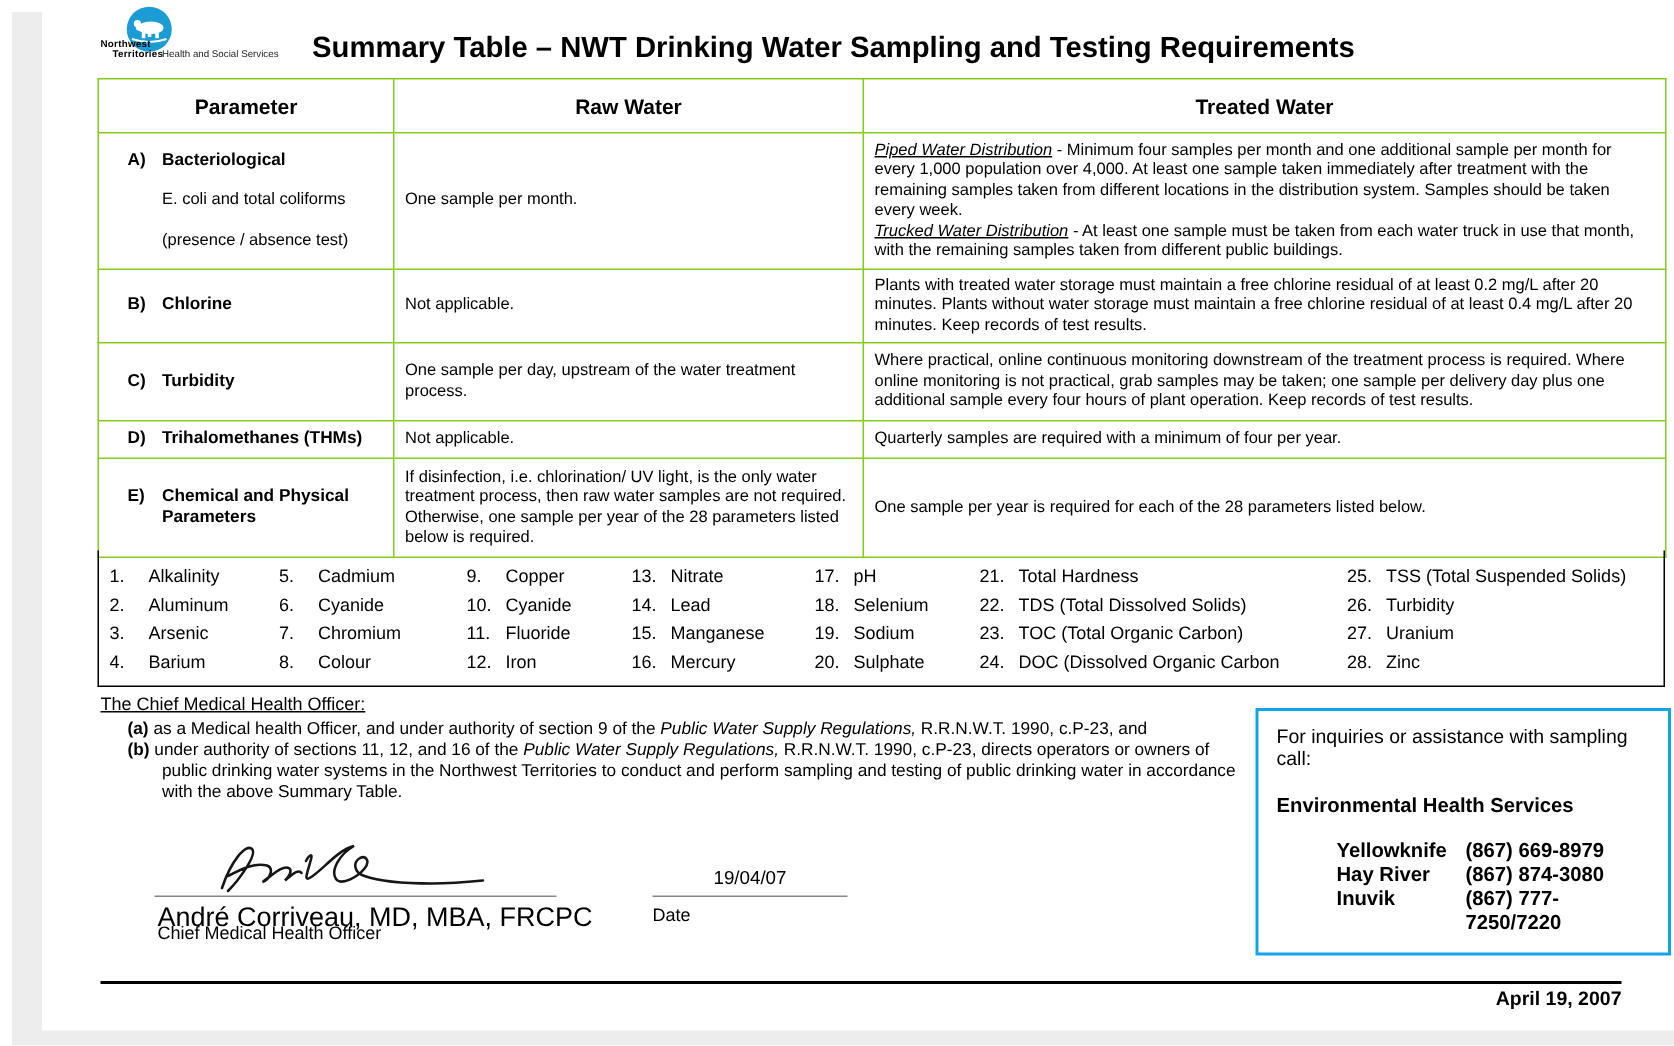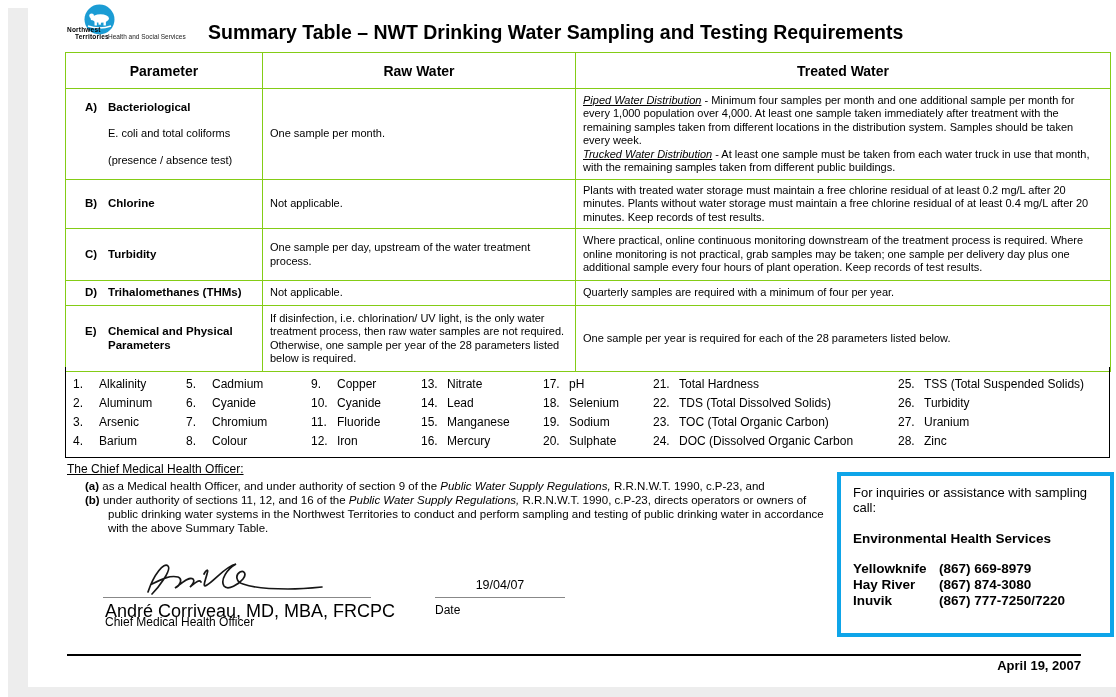--- a/index.html
+++ b/index.html
@@ -40,26 +40,26 @@
   .pl-num{width:26px;flex:none;}
 
   
   .cmho{position:absolute;left:67px;top:462px;width:764px;font-size:11.5px;line-height:14px;}
   .cmho-heading{text-decoration:underline;font-size:12px;}
   .clause{margin:3px 0 0 18px;padding-left:23px;text-indent:-23px;}
   .clause b{font-weight:bold;}
   .clause i{}
 
   
-  .contact{position:absolute;left:837px;top:472px;width:277px;height:165px;border:4px solid #0ea5e9;
+  .contact{position:absolute;left:837px;top:472px;width:277px;height:165px;border:2px solid #0ea5e9;
            box-sizing:border-box;padding:9px 12px;font-size:13px;line-height:15px;}
   .contact-dept{font-weight:bold;margin-top:16px;font-size:13.5px;}
   .phones{margin-top:15px;}
   .phone-row{display:flex;font-weight:bold;font-size:13.5px;line-height:16px;}
-  .phone-place{width:86px;flex:none;}
+  .phone-place{width:86px;flex:none;margin-left:40px;}
 
   
   .sig-svg{position:absolute;left:136px;top:556px;}
   .sig-line{position:absolute;left:103px;top:597px;width:268px;border-top:1px solid #888;}
   .sig-name{position:absolute;left:105px;top:601px;font-size:18px;}
   .sig-title{position:absolute;left:105px;top:615px;font-size:12px;}
   .date-value{position:absolute;left:435px;top:578px;width:130px;text-align:center;font-size:12.5px;}
   .date-line{position:absolute;left:435px;top:597px;width:130px;border-top:1px solid #888;}
   .date-label{position:absolute;left:435px;top:603px;width:130px;text-align:left;font-size:12px;}
 

